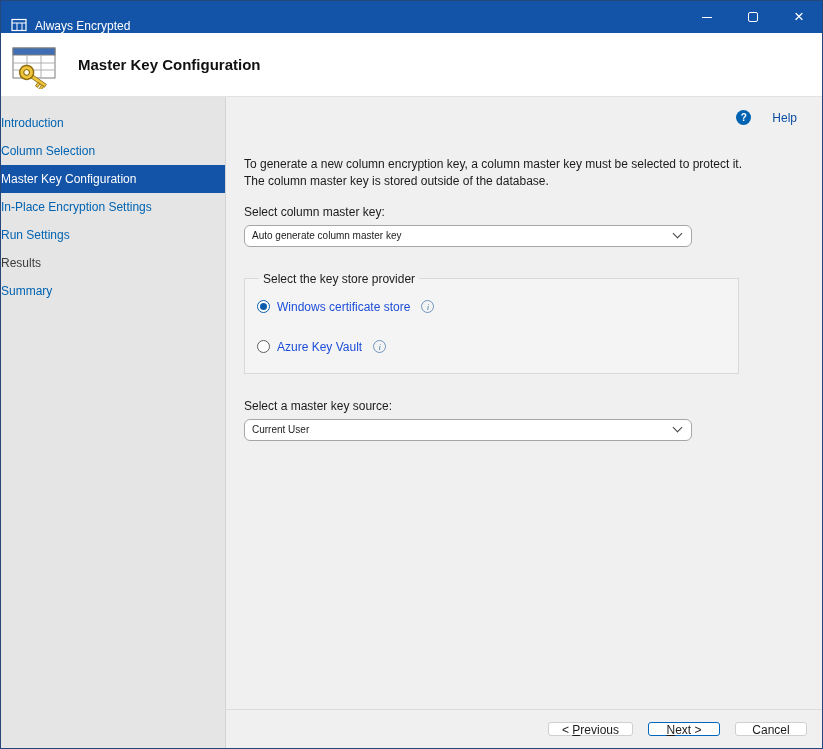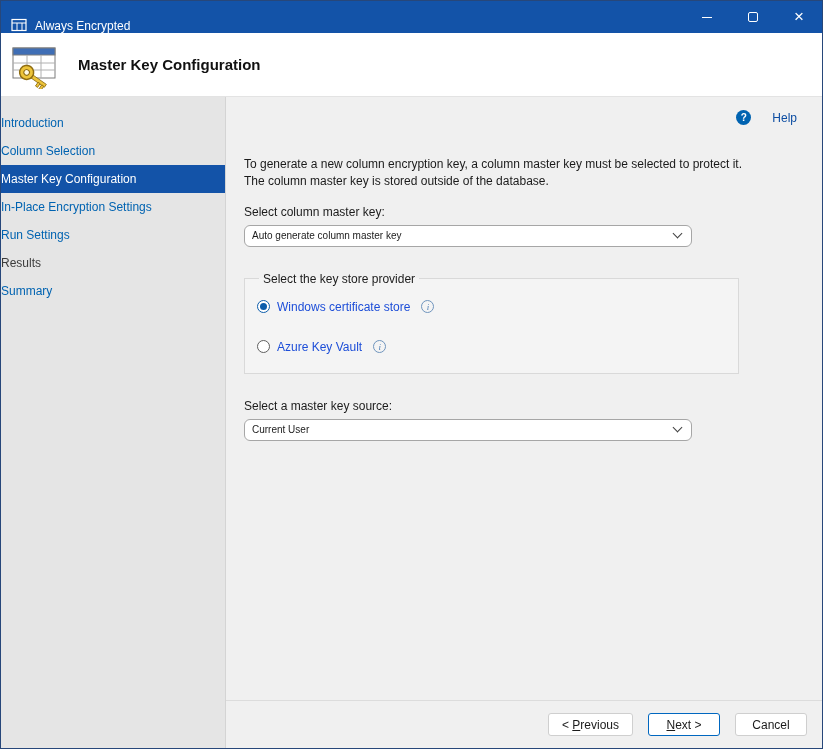--- a/index.html
+++ b/index.html
@@ -46,21 +46,21 @@
   .radio-row + .radio-row { margin-top:26px; }
   .radio { width:13px; height:13px; border:1px solid #5f5f5f; border-radius:50%; background:#ffffff; position:relative; flex:0 0 auto; }
   .radio.checked { border-color:#0b5cab; }
   .radio.checked::after { content:""; position:absolute; left:2px; top:2px; width:7px; height:7px; border-radius:50%; background:#0b5cab; }
   .info-icon { width:13px; height:13px; border:1px solid #6f94bd; color:#4f7fb5; border-radius:50%;
     display:inline-flex; align-items:center; justify-content:center; font-size:9px; font-style:italic;
     font-family:"Liberation Serif","DejaVu Serif",serif; margin-left:4px; flex:0 0 auto; }
   .info-icon::before { content:"i"; }
   
   .footer { margin-top:auto; border-top:1px solid #dcdcdc; padding:12px 15px 12px 0; display:flex; justify-content:flex-end; align-items:center; flex:0 0 auto; }
-  .btn { min-width:72px; height:23px; background:#ffffff; border:1px solid #cfcfcf; border-radius:3px;
+  .btn { min-width:72px; height:14px; background:#ffffff; border:1px solid #cfcfcf; border-radius:3px;
     font-size:12px; font-family:inherit; color:#1b1b1b; padding:0 13px; cursor:pointer; }
   .btn + .btn { margin-left:15px; }
   .btn.default { border-color:#0067c0; }
   .accel { text-decoration:underline; }
 </style>
 </head>
 <body>
 
 <div class="window">
 

